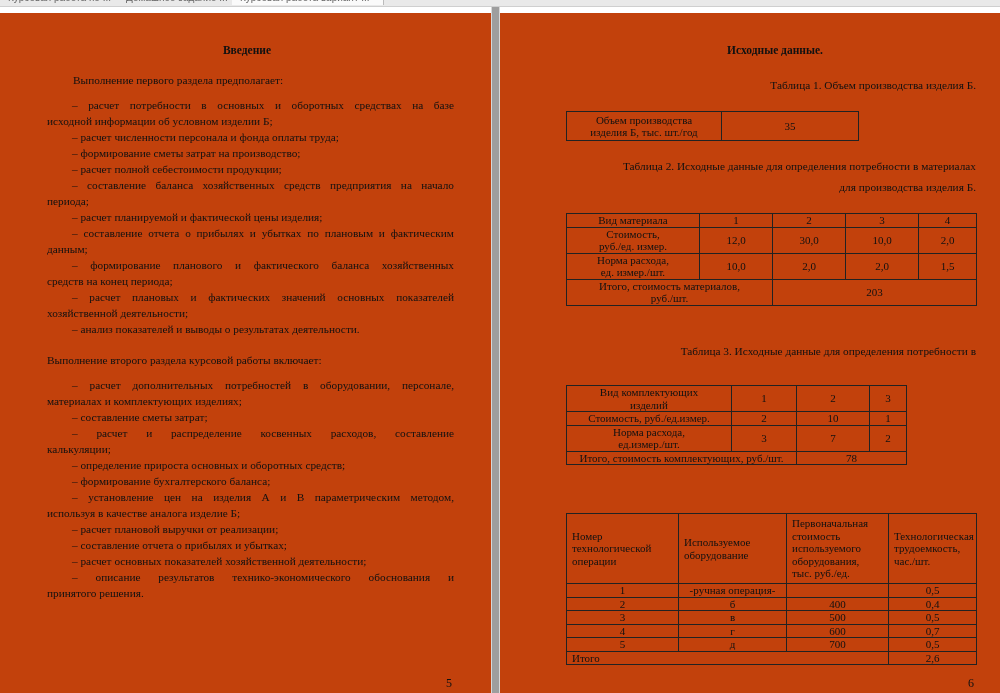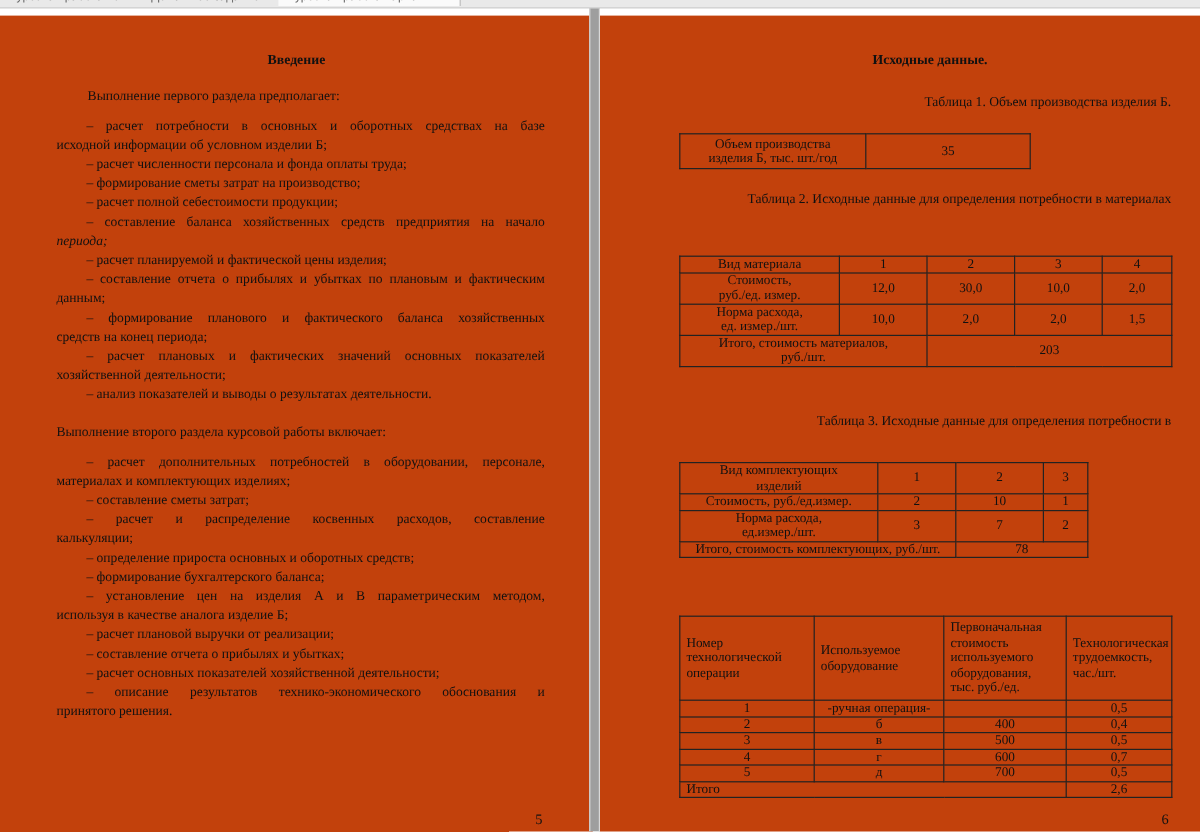--- a/index.html
+++ b/index.html
@@ -34,21 +34,21 @@
   <div class="title" style="left:0;width:494px;top:31px;text-align:center;">Введение</div>
   <div class="p" style="left:47px;top:59px;margin-left:26px;">Выполнение первого раздела предполагает:</div>
 
   <div>
     <div class="p just" style="left:72px;width:382px;top:84px;">– расчет потребности в основных и оборотных средствах на базе</div>
     <div class="p" style="left:47px;top:100px;">исходной информации об условном изделии Б;</div>
     <div class="p" style="left:72px;top:116px;">– расчет численности персонала и фонда оплаты труда;</div>
     <div class="p" style="left:72px;top:132px;">– формирование сметы затрат на производство;</div>
     <div class="p" style="left:72px;top:148px;">– расчет полной себестоимости продукции;</div>
     <div class="p just" style="left:72px;width:382px;top:164px;">– составление баланса хозяйственных средств предприятия на начало</div>
-    <div class="p" style="left:47px;top:180px;font-style:italic;">периода;</div>
+    <div class="p" style="left:47px;top:180px;">периода;</div>
     <div class="p" style="left:72px;top:196px;">– расчет планируемой и фактической цены изделия;</div>
     <div class="p just" style="left:72px;width:382px;top:212px;">– составление отчета о прибылях и убытках по плановым и фактическим</div>
     <div class="p" style="left:47px;top:228px;">данным;</div>
     <div class="p just" style="left:72px;width:382px;top:244px;">– формирование планового и фактического баланса хозяйственных</div>
     <div class="p" style="left:47px;top:260px;">средств на конец периода;</div>
     <div class="p just" style="left:72px;width:382px;top:276px;">– расчет плановых и фактических значений основных показателей</div>
     <div class="p" style="left:47px;top:292px;text-align:center;">хозяйственной деятельности;</div>
     <div class="p" style="left:72px;top:308px;">– анализ показателей и выводы о результатах  деятельности.</div>
   </div>
 
@@ -86,20 +86,21 @@
       <td style="width:150px;">
         <div>Объем производства</div>
         <div>изделия Б, тыс. шт./год</div>
       </td>
       <td>35</td>
     </tr>
   </tbody>
     </table>
 
   <div class="caption" style="left:0;width:476px;top:147px;">Таблица 2. Исходные данные для определения потребности в  материалах</div>
+  <div class="caption" style="left:0;width:476px;top:168px;">для производства изделия Б.</div>
   <table style="left:66px;top:200px;width:411px;">
     <tbody>
         <tr style="height:12px;">
       <td style="width:128px;">Вид материала</td>
       <td style="width:68px;">1</td>
       <td style="width:68px;">2</td>
       <td style="width:68px;">3</td>
       <td>4</td>
     </tr>
     <tr style="height:26px;">

